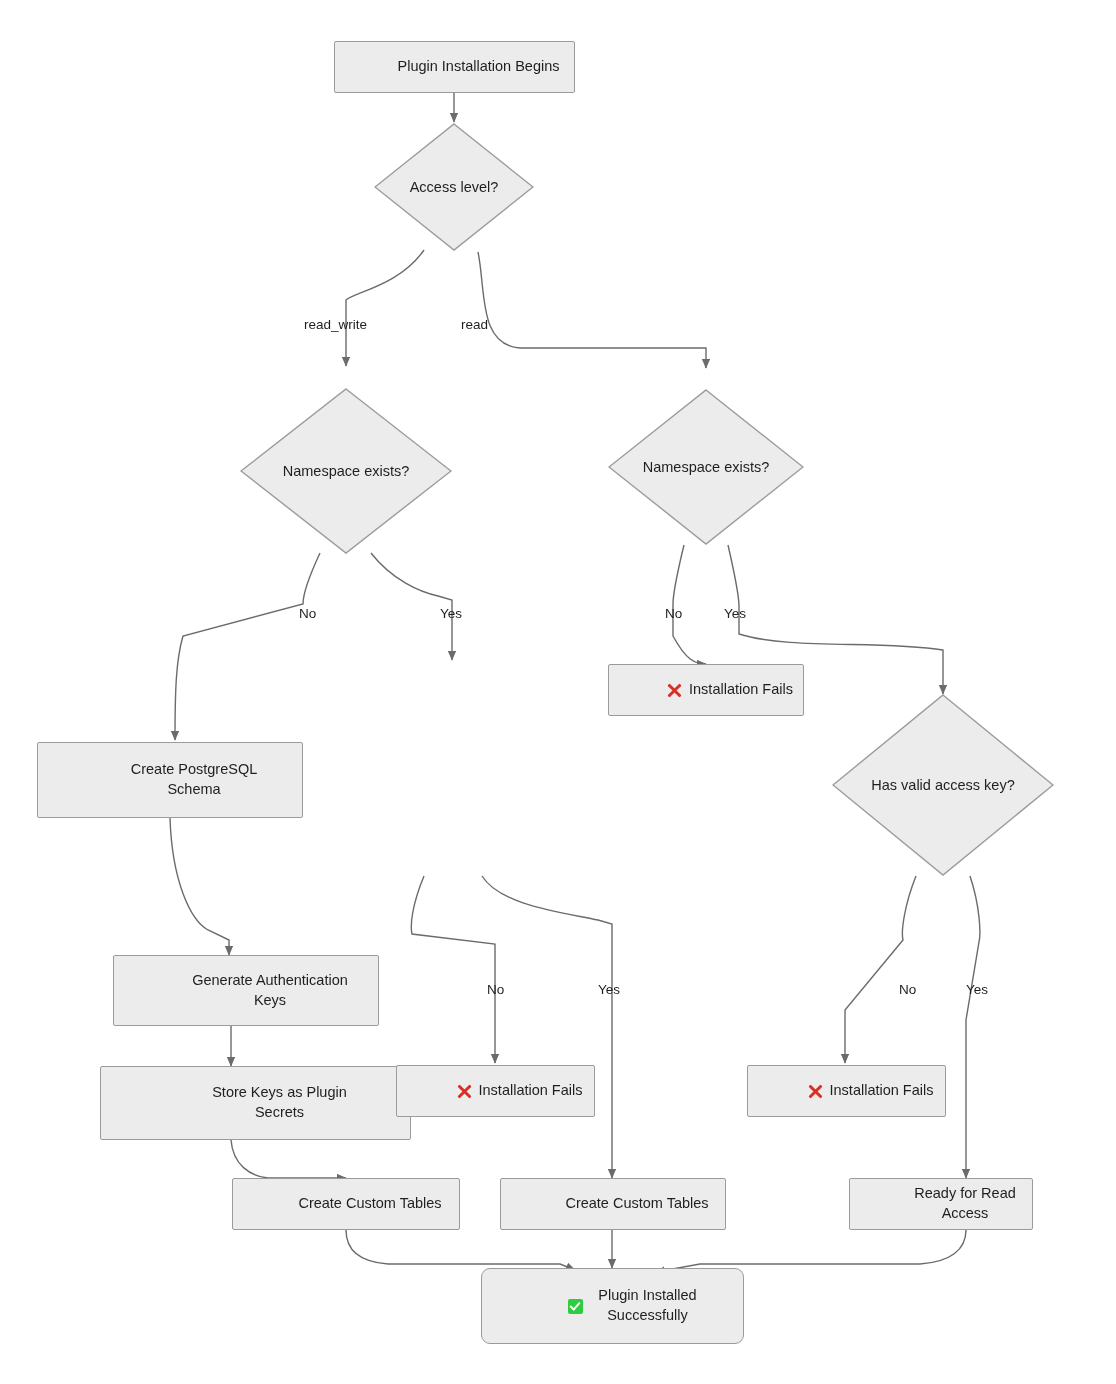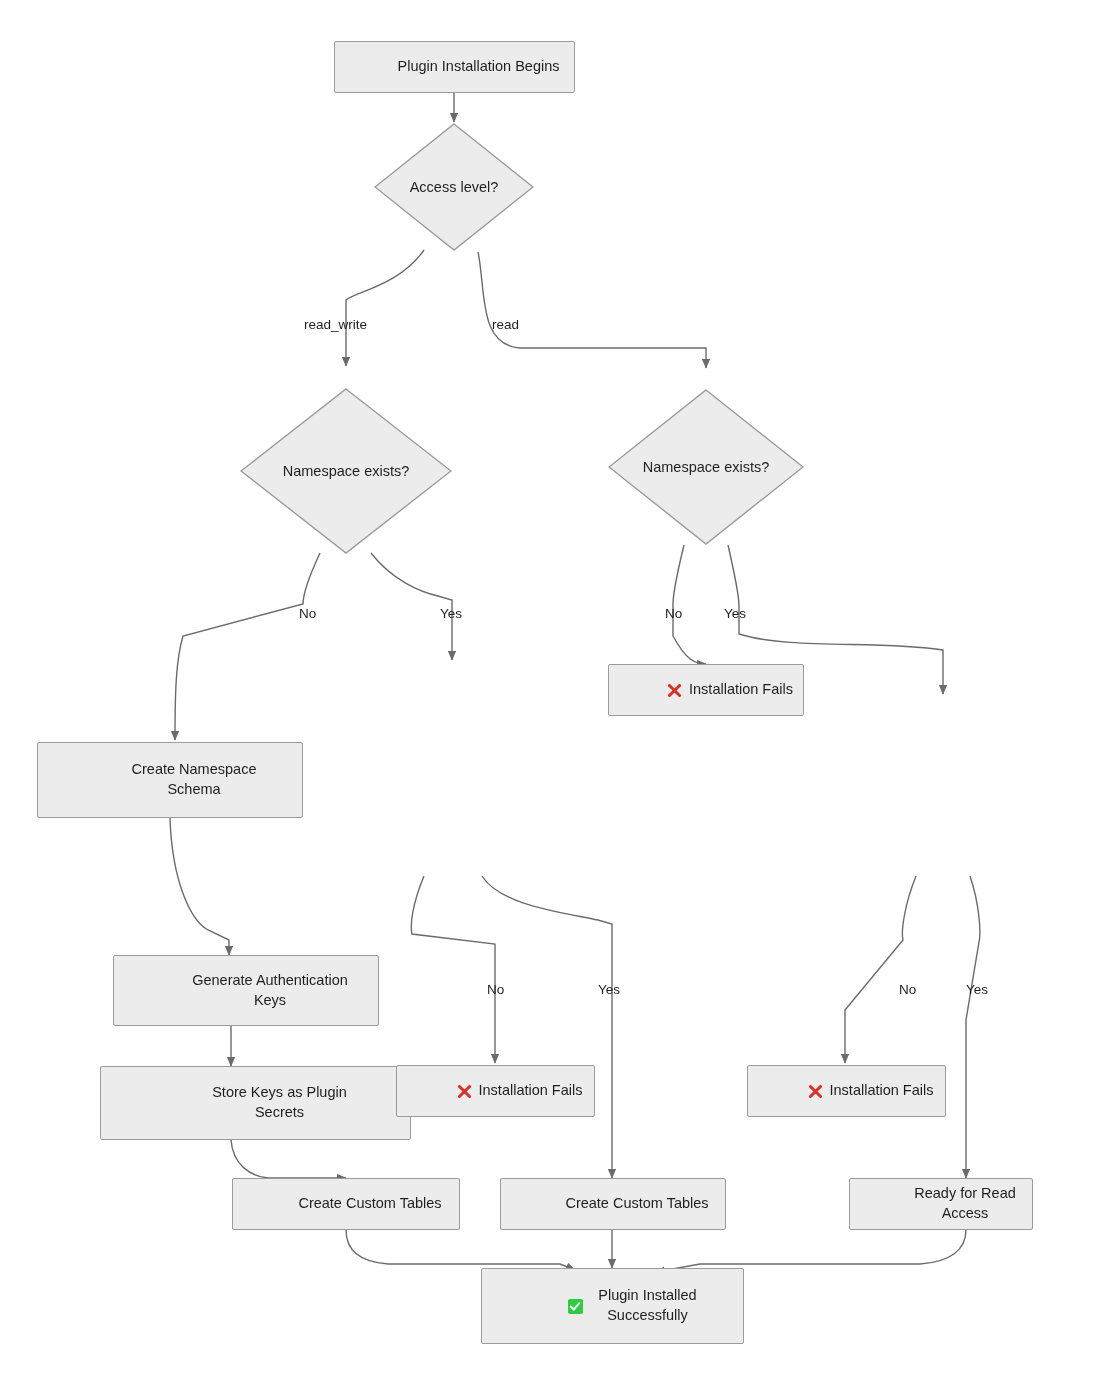--- a/index.html
+++ b/index.html
@@ -198,23 +198,29 @@
   </div>
 
   <div class="node node-rect" style="left:608px; top:664px; width:196px; height:52px;">
     <div class="inline-row">
       <span class="x-mark"></span>
       <span>Installation Fails</span>
     </div>
   </div>
 
 
+  <div class="diamond-wrap" style="left:832px; top:694px; width:222px; height:182px;">
+    <svg class="diamond-shape" viewBox="0 0 222 182">
+      <polygon points="111,1 221,91 111,181 1,91" fill="#ececec" stroke="#9b9b9b" stroke-width="1.4"></polygon>
+    </svg>
+    <div class="diamond-text">Has valid access key?</div>
+  </div>
 
   <div class="node node-rect" style="left:37px; top:742px; width:266px; height:76px;">
-    <span class="node-label">Create Namespace
+    <span class="node-label">Create PostgreSQL
 Schema</span>
   </div>
 
   <div class="node node-rect" style="left:113px; top:955px; width:266px; height:71px;">
     <span class="node-label">Generate Authentication
 Keys</span>
   </div>
 
   <div class="node node-rect" style="left:100px; top:1066px; width:311px; height:74px;">
     <span class="node-label">Store Keys as Plugin
@@ -240,30 +246,30 @@
     <div class="inline-row">
       <span class="x-mark"></span>
       <span>Installation Fails</span>
     </div>
   </div>
 
   <div class="node node-rect" style="left:849px; top:1178px; width:184px; height:52px;">
     <span class="node-label">Ready for Read Access</span>
   </div>
 
-  <div class="node node-rect" style="left:481px; top:1268px; width:263px; height:76px;">
+  <div class="node node-rect" style="left:481px; top:1268px; width:263px; height:76px;border-radius:9px;">
     <div class="inline-row">
       <span class="check-box"></span>
       <span class="node-label">Plugin Installed
 Successfully</span>
     </div>
   </div>
 
   <div class="edge-label" style="left:304px; top:317px;">read_write</div>
-  <div class="edge-label" style="left:461px; top:317px;margin-left:31px;">read</div>
+  <div class="edge-label" style="left:461px; top:317px;">read</div>
   <div class="edge-label" style="left:299px; top:606px;">No</div>
   <div class="edge-label" style="left:440px; top:606px;">Yes</div>
   <div class="edge-label" style="left:665px; top:606px;">No</div>
   <div class="edge-label" style="left:724px; top:606px;">Yes</div>
   <div class="edge-label" style="left:487px; top:982px;">No</div>
   <div class="edge-label" style="left:598px; top:982px;">Yes</div>
   <div class="edge-label" style="left:899px; top:982px;">No</div>
   <div class="edge-label" style="left:966px; top:982px;">Yes</div>
 
 </div>

